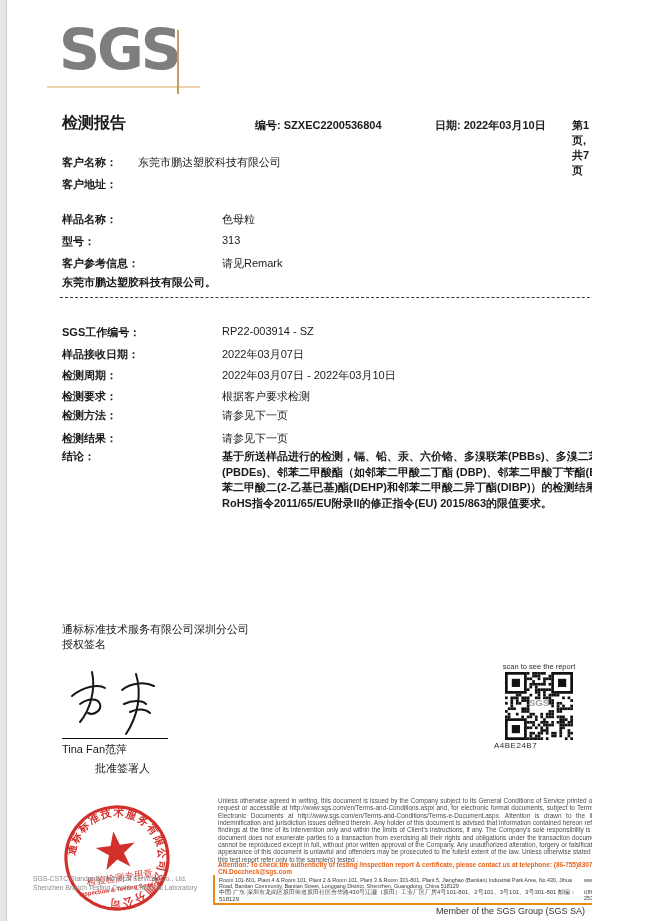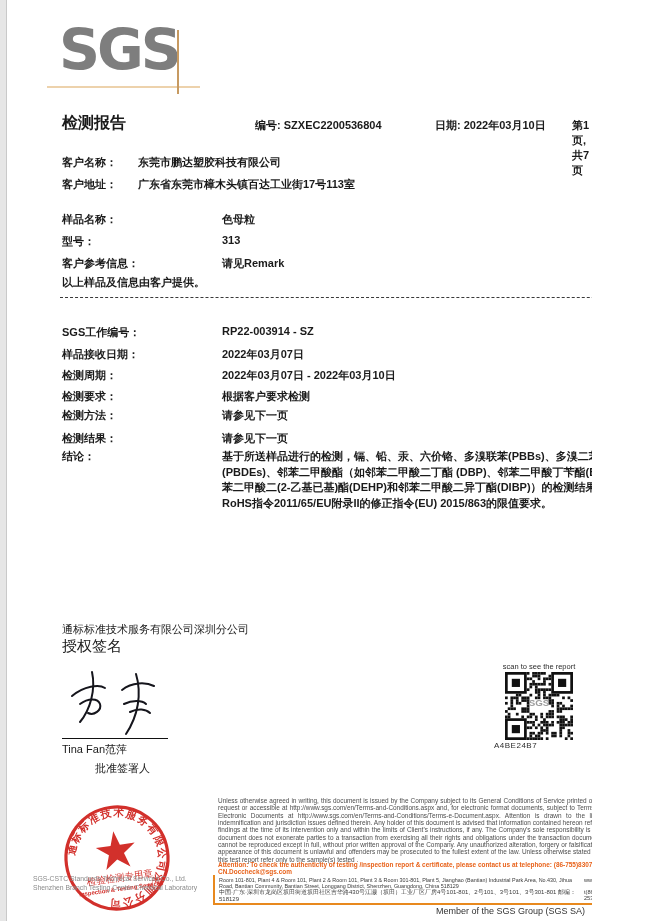--- a/index.html
+++ b/index.html
@@ -22,32 +22,32 @@
   .logo-hline { position:absolute; left:47px; top:86px; width:153px; height:2px; background:#edd2ac; }
   .logo-vline { position:absolute; left:177px; top:30px; width:2px; height:64px; background:#c79a61; }
   
   .title { position:absolute; left:62px; top:113px; font-size:16px; font-weight:bold; }
   .hdr-item { position:absolute; top:118px; font-size:11px; font-weight:600;margin-left:20px; }
   .hdr-no   { left:235px; }
   .hdr-date { left:415px; }
   .hdr-page { left:552px; }
   
   .lab { position:absolute; font-size:11px; font-weight:bold; white-space:nowrap; }
-  .val { position:absolute; font-size:11px; font-weight:bold; white-space:nowrap; }
+  .val { position:absolute; font-size:11px; font-weight:normal; white-space:nowrap; }
   .dashed-sep {
     position:absolute; left:60px; top:297px; width:590px; height:0;
     border-top:1.5px dashed #3a3a3a;
   }
   .conclusion-text {
     position:absolute; left:222px; top:449px; width:424px;
     font-size:11px; line-height:15.6px; font-weight:bold;
   }
   
   .sig-company { position:absolute; left:62px; top:622px; font-size:11px; }
-  .sig-auth    { position:absolute; left:62px; top:637px; font-size:15px; }
+  .sig-auth    { position:absolute; left:62px; top:637px; font-size:11px; }
   .sig-svg     { position:absolute; left:66px; top:660px; }
   .sig-line    { position:absolute; left:62px; top:738px; width:106px; height:0; border-top:1.6px solid #111; }
   .sig-name    { position:absolute; left:62px; top:742px; font-size:11px; }
   .sig-title   { position:absolute; left:62px; top:761px; font-size:11px;margin-left:33px; }
   
   .qr-caption { position:absolute; left:494px; top:662px; width:90px; text-align:center;
                 font-size:7.5px; color:#2c2c2c; }
   .qr-box { position:absolute; left:505px; top:672px; width:68px; height:68px; }
   .qr-code-label { position:absolute; left:494px; top:741px; width:90px; text-align:left;
                    font-size:8px; color:#2c2c2c; letter-spacing:.5px; }
@@ -87,29 +87,28 @@
   <div class="logo-vline"></div>
 
   <div class="title">检测报告</div>
   <div class="hdr-item hdr-no"><span>编号: </span><span>SZXEC2200536804</span></div>
   <div class="hdr-item hdr-date"><span>日期: </span><span>2022年03月10日</span></div>
   <div class="hdr-item hdr-page">第1页,共7页</div>
 
   <div class="lab" style="left:62px; top:155px">客户名称：</div>
   <div class="val" style="left:138px; top:155px">东莞市鹏达塑胶科技有限公司</div>
   <div class="lab" style="left:62px; top:177px">客户地址：</div>
-  <div class="val" style="left:138px; top:177px">广东省东莞市樟木头镇百达工业街17号113室</div>
 
   <div class="lab" style="left:62px; top:212px">样品名称：</div>
   <div class="val" style="left:222px; top:212px">色母粒</div>
   <div class="lab" style="left:62px; top:234px">型号：</div>
   <div class="val" style="left:222px; top:234px">313</div>
   <div class="lab" style="left:62px; top:256px">客户参考信息：</div>
   <div class="val" style="left:222px; top:256px">请见Remark</div>
-  <div class="lab" style="left:62px; top:275px">以上样品及信息由客户提供。</div>
+  <div class="lab" style="left:62px; top:275px">东莞市鹏达塑胶科技有限公司。</div>
 
   <div class="dashed-sep"></div>
 
   <div class="lab" style="left:62px; top:325px">SGS工作编号：</div>
   <div class="val" style="left:222px; top:325px">RP22-003914 - SZ</div>
   <div class="lab" style="left:62px; top:347px">样品接收日期：</div>
   <div class="val" style="left:222px; top:347px">2022年03月07日</div>
   <div class="lab" style="left:62px; top:368px">检测周期：</div>
   <div class="val" style="left:222px; top:368px">2022年03月07日 - 2022年03月10日</div>
   <div class="lab" style="left:62px; top:389px">检测要求：</div>

